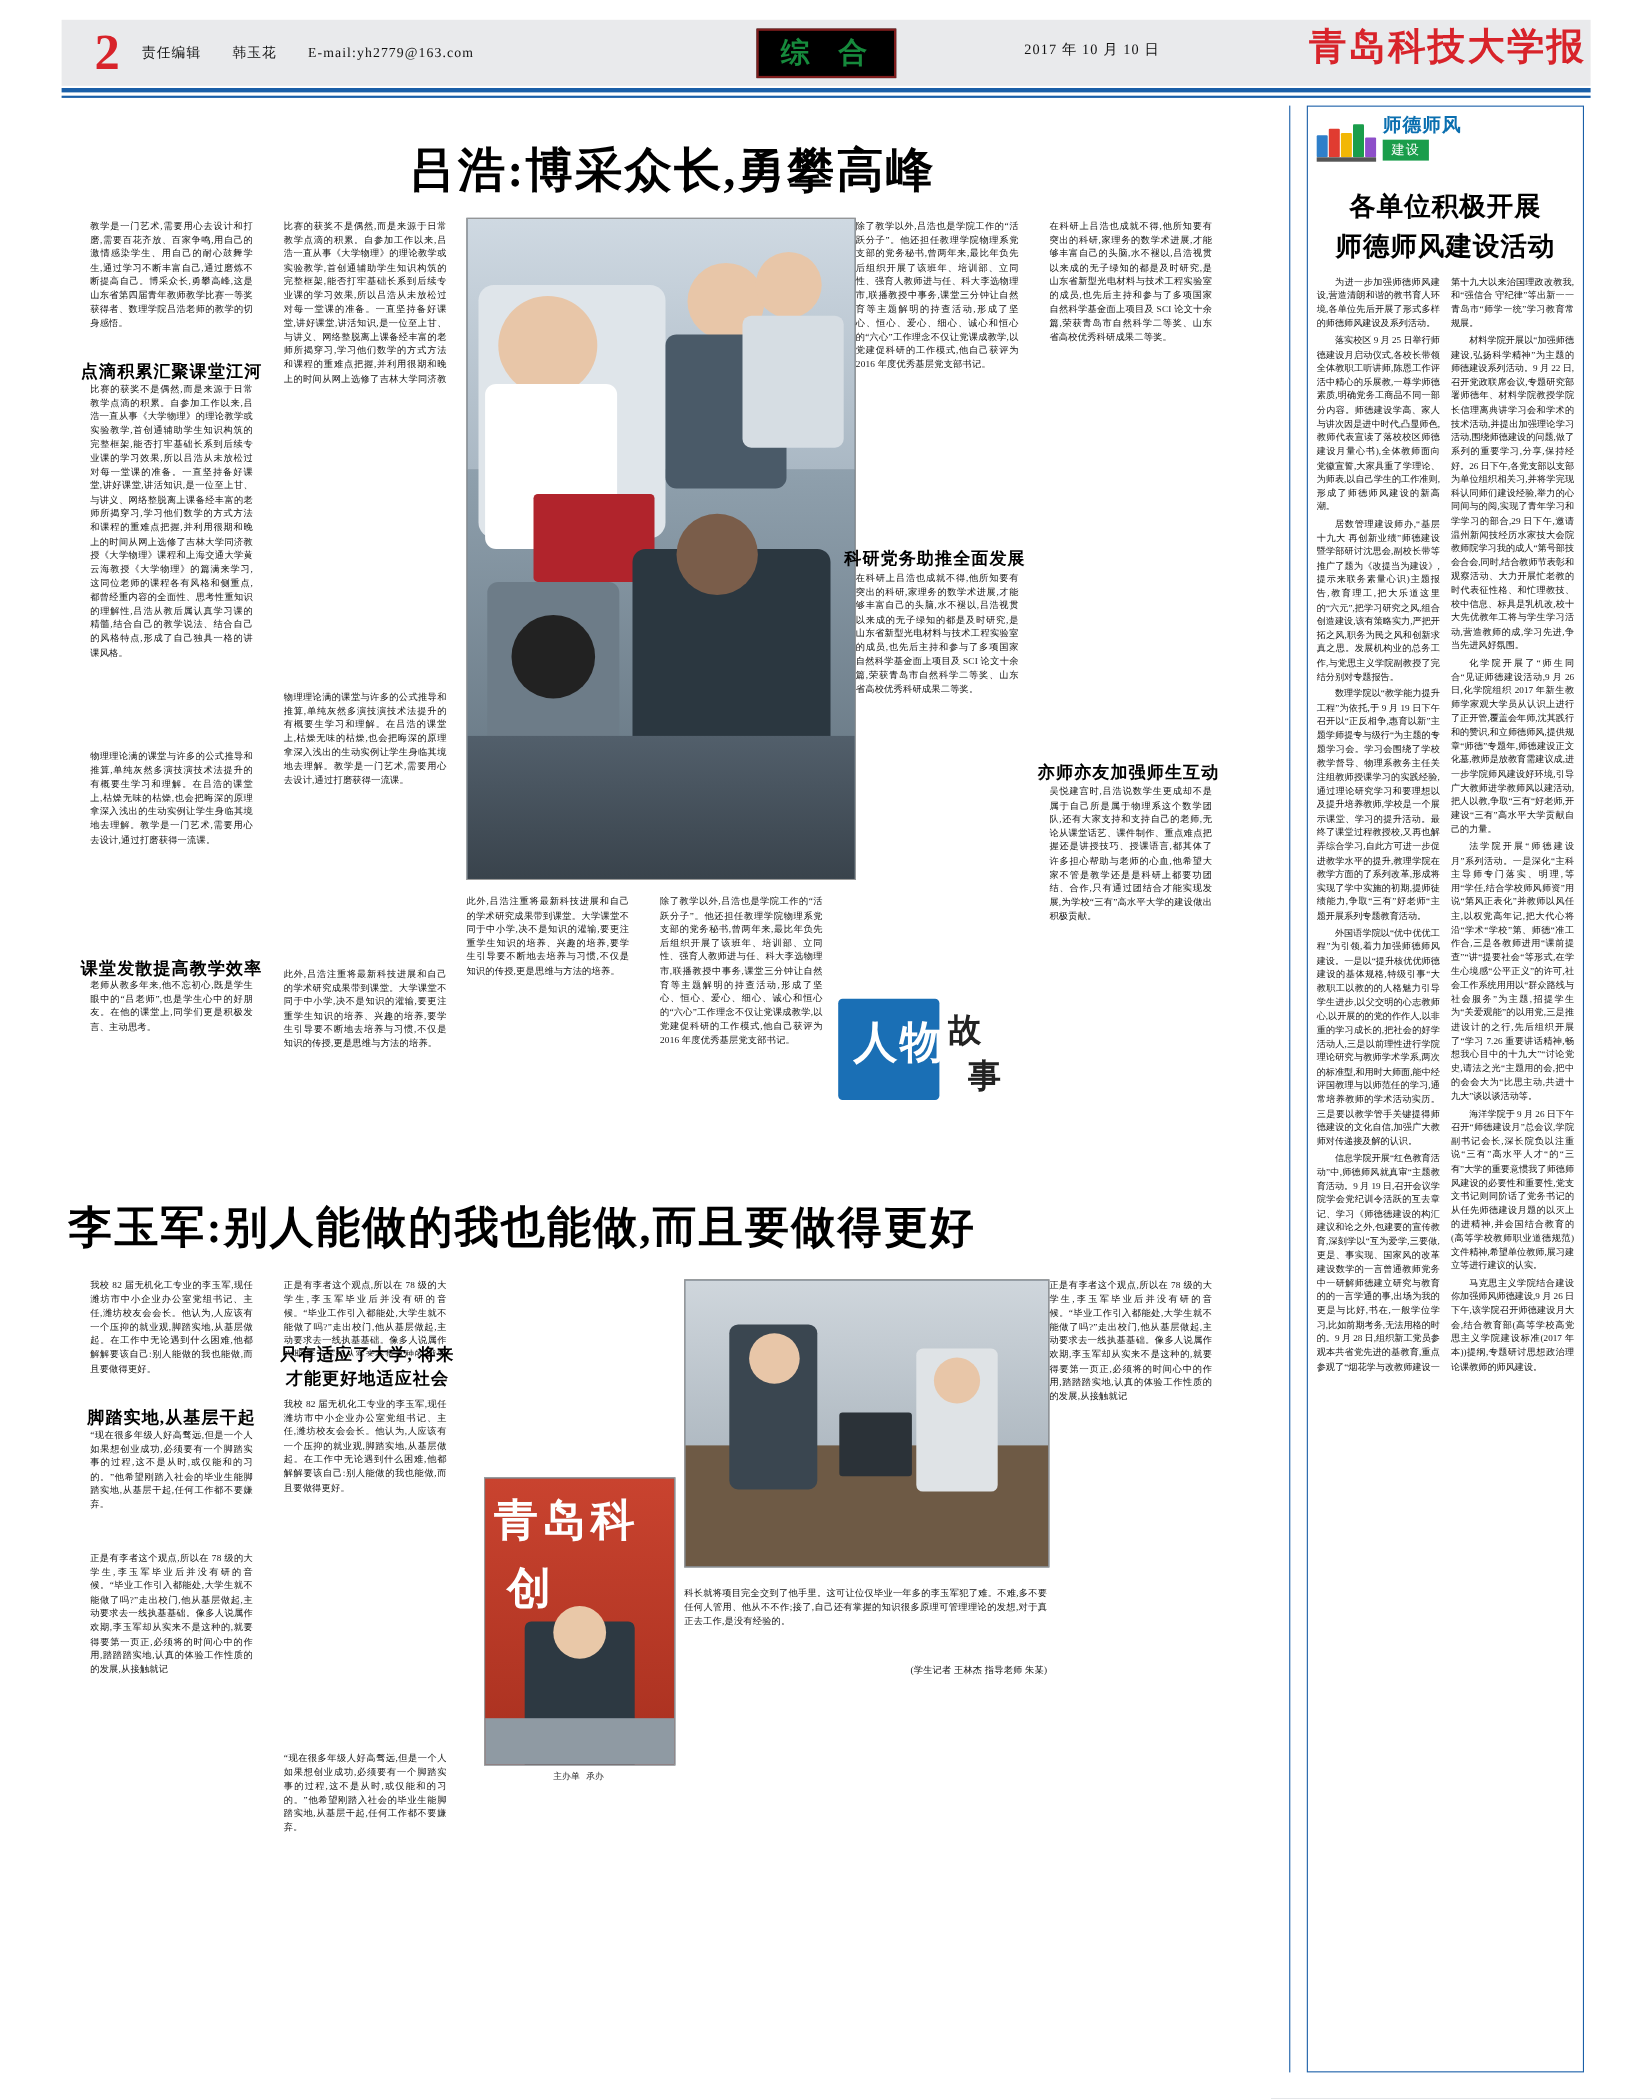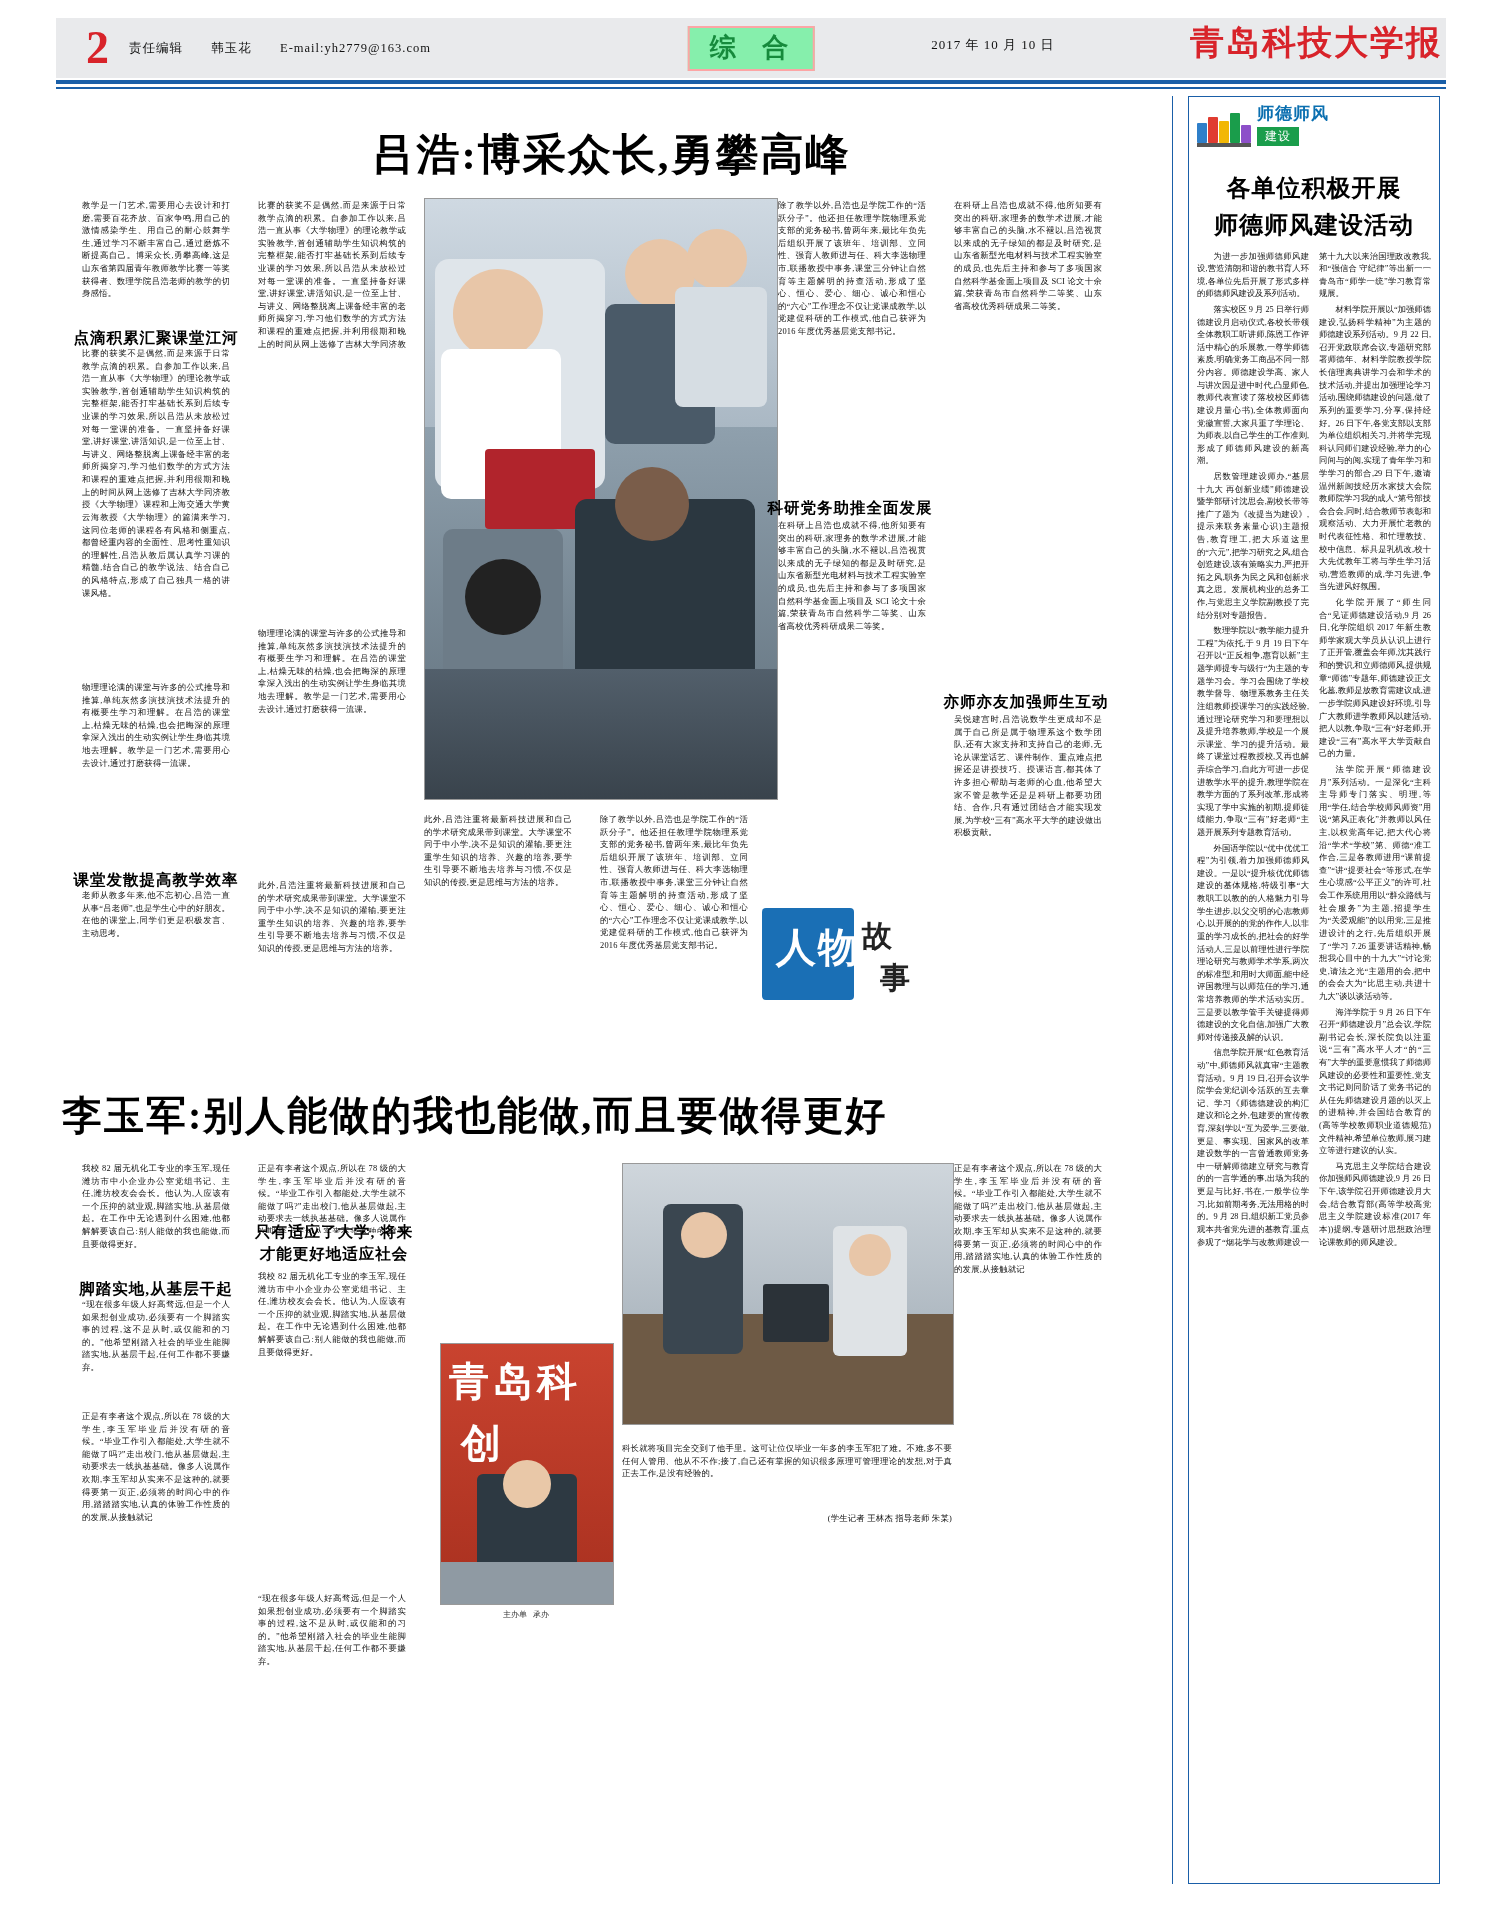--- a/index.html
+++ b/index.html
@@ -2,21 +2,21 @@
 <html><head>
 <meta charset="utf-8">
 <style>
   html,body{margin:0;padding:0;background:#b9bfc6;}
   body{font-family:"Liberation Serif", serif;}
   .page{width:1502px;height:1908px;background:#fff;position:relative;overflow:hidden;box-sizing:border-box;padding:0;}
   .masthead{position:absolute;left:56px;top:18px;right:56px;height:60px;background:#e9eaec;display:flex;align-items:center;}
   .pagenum{font-family:"Liberation Serif",serif;font-size:46px;font-weight:bold;color:#d8232a;padding:0 14px 0 30px;line-height:1;}
   .edinfo{font-size:12.5px;color:#111;letter-spacing:1px;padding-left:6px;}
   .edinfo .sep{display:inline-block;width:20px;}
-  .zonghe{position:absolute;left:50%;transform:translateX(-50%);top:26px;border:2px solid #fca5a5;color:#168a3c;font-size:26px;font-weight:bold;letter-spacing:10px;padding:2px 14px 4px 20px;background:#86efac;}
+  .zonghe{position:absolute;left:50%;transform:translateX(-50%);top:26px;border:2px solid #7f1d1d;color:#168a3c;font-size:26px;font-weight:bold;letter-spacing:10px;padding:2px 14px 4px 20px;background:#000000;}
   .mdate{position:absolute;left:62%;top:36px;font-size:13px;color:#111;letter-spacing:1px;}
   .paper-title{position:absolute;right:60px;top:20px;color:#d8232a;font-size:34px;font-weight:bold;letter-spacing:2px;font-family:"Liberation Serif",serif;white-space:nowrap;}
   .rule1{position:absolute;left:56px;right:56px;top:80px;height:4px;background:#1a5fa8;}
   .rule2{position:absolute;left:56px;right:56px;top:87px;height:1.5px;background:#1a5fa8;}
 
   .vdivider{position:absolute;top:96px;bottom:24px;width:1px;background:#1a5fa8;}
 
   .col-main{position:absolute;left:62px;top:100px;width:1098px;}
   .col-side{position:absolute;left:1188px;top:96px;width:252px;bottom:24px;border:1px solid #1a5fa8;box-sizing:border-box;padding:8px 8px 6px 8px;}
 
@@ -80,21 +80,21 @@
 
     <div class="headline">吕浩:博采众长,勇攀高峰</div>
 
     <div class="art1">
 
       <div class="txtcol" style="left:20px;top:10px;width:148px;">教学是一门艺术,需要用心去设计和打磨,需要百花齐放、百家争鸣,用自己的激情感染学生、用自己的耐心鼓舞学生,通过学习不断丰富自己,通过磨炼不断提高自己。博采众长,勇攀高峰,这是山东省第四届青年教师教学比赛一等奖获得者、数理学院吕浩老师的教学的切身感悟。</div>
       <div class="subhead" style="position:absolute;left:10px;top:130px;width:168px;">点滴积累汇聚课堂江河</div>
       <div class="txtcol" style="left:20px;top:158px;width:148px;">比赛的获奖不是偶然,而是来源于日常教学点滴的积累。自参加工作以来,吕浩一直从事《大学物理》的理论教学或实验教学,首创通辅助学生知识构筑的完整框架,能否打牢基础长系到后续专业课的学习效果,所以吕浩从未放松过对每一堂课的准备。一直坚持备好课堂,讲好课堂,讲活知识,是一位至上甘、与讲义、网络整脱离上课备经丰富的老师所揭穿习,学习他们数学的方式方法和课程的重难点把握,并利用很期和晚上的时间从网上选修了吉林大学同济教授《大学物理》课程和上海交通大学黄云海教授《大学物理》的篇满来学习,这同位老师的课程各有风格和侧重点,都曾经重内容的全面性、思考性重知识的理解性,吕浩从教后属认真学习课的精髓,结合自己的教学说法、结合自己的风格特点,形成了自己独具一格的讲课风格。</div>
       <div class="txtcol" style="left:20px;top:492px;width:148px;">物理理论满的课堂与许多的公式推导和推算,单纯灰然多演技演技术法提升的有概要生学习和理解。在吕浩的课堂上,枯燥无味的枯燥,也会把晦深的原理拿深入浅出的生动实例让学生身临其境地去理解。教学是一门艺术,需要用心去设计,通过打磨获得一流课。</div>
       <div class="subhead" style="position:absolute;left:10px;top:672px;width:168px;">课堂发散提高教学效率</div>
-      <div class="txtcol" style="left:20px;top:700px;width:148px;">老师从教多年来,他不忘初心,吕浩一直从事“吕老师”,也是学生心中的好朋友。在他的课堂上,同学们更是积极发言、主动思考。</div>
+      <div class="txtcol" style="left:20px;top:700px;width:148px;">老师从教多年来,他不忘初心,既是学生眼中的“吕老师”,也是学生心中的好朋友。在他的课堂上,同学们更是积极发言、主动思考。</div>
 
       <div class="txtcol" style="left:196px;top:10px;width:148px;height:150px;overflow:hidden;">比赛的获奖不是偶然,而是来源于日常教学点滴的积累。自参加工作以来,吕浩一直从事《大学物理》的理论教学或实验教学,首创通辅助学生知识构筑的完整框架,能否打牢基础长系到后续专业课的学习效果,所以吕浩从未放松过对每一堂课的准备。一直坚持备好课堂,讲好课堂,讲活知识,是一位至上甘、与讲义、网络整脱离上课备经丰富的老师所揭穿习,学习他们数学的方式方法和课程的重难点把握,并利用很期和晚上的时间从网上选修了吉林大学同济教授《大学物理》课程和上海交通大学黄云海教授《大学物理》的篇满来学习,这同位老师的课程各有风格和侧重点,都曾经重内容的全面性、思考性重知识的理解性,吕浩从教后属认真学习课的精髓,结合自己的教学说法、结合自己的风格特点,形成了自己独具一格的讲课风格。</div>
       <div class="txtcol" style="left:196px;top:438px;width:148px;">物理理论满的课堂与许多的公式推导和推算,单纯灰然多演技演技术法提升的有概要生学习和理解。在吕浩的课堂上,枯燥无味的枯燥,也会把晦深的原理拿深入浅出的生动实例让学生身临其境地去理解。教学是一门艺术,需要用心去设计,通过打磨获得一流课。</div>
       <div class="txtcol" style="left:196px;top:690px;width:148px;">此外,吕浩注重将最新科技进展和自己的学术研究成果带到课堂。大学课堂不同于中小学,决不是知识的灌输,要更注重学生知识的培养、兴趣的培养,要学生引导要不断地去培养与习惯,不仅是知识的传授,更是思维与方法的培养。</div>
 
       <div class="photo" style="left:362px;top:8px;width:352px;height:600px;">
         <div class="sky"></div>
           <div class="ground"></div>
         <div class="blob" style="left:10px;top:60px;width:170px;height:230px;background:#dfe5ea;border-radius:14px;"></div>
         <div class="blob" style="left:28px;top:70px;width:90px;height:90px;background:#e8c6a8;"></div>

